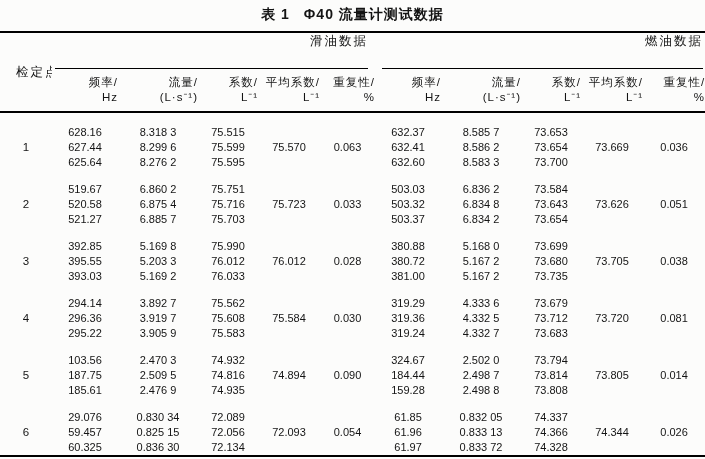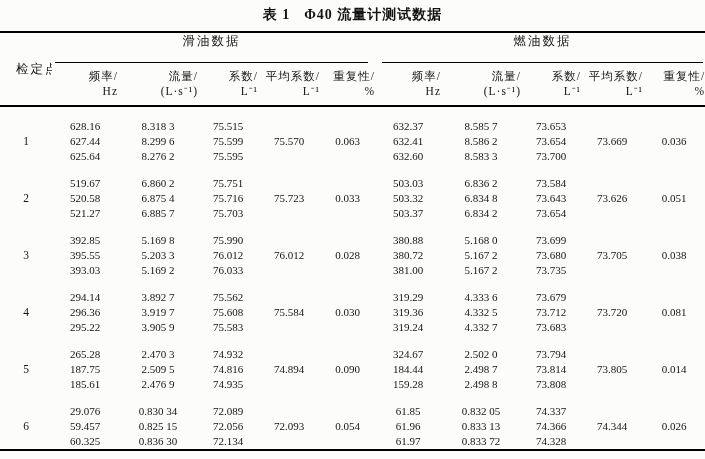--- a/index.html
+++ b/index.html
@@ -1,19 +1,19 @@
 <!DOCTYPE html>
 <html><head>
 <meta charset="utf-8">
 <style>
   html,body{margin:0;padding:0;background:#ffffff;}
   .page{
     width:705px;height:459px;
     background:#fcfcfb;
-    font-family:Liberation Serif, serif;
+    font-family:Liberation Sans, sans-serif;
     color:#141414;
     position:relative;
     overflow:hidden;
     box-sizing:border-box;
   }
   .title-row{
     text-align:center;
     padding-top:6px;
     height:25px;
     font-size:14px;
@@ -35,24 +35,24 @@
     vertical-align:middle;
     overflow:hidden;
     white-space:nowrap;
   }
   thead{border-bottom:2px solid #000;}
   .group-row th{height:26px;font-size:12.5px;letter-spacing:2px;}
   .group-cell .spanner{
     height:100%;
     display:flex;
     align-items:center;
-    justify-content:center;
+    justify-content:flex-end;
     border-bottom:1.5px solid #000;
     box-sizing:border-box;
-    padding-bottom:12px;
+    padding-bottom:18px;
   }
   .group-cell.left .spanner{margin:0 7px 0 3px;}
   .group-cell.right .spanner{margin:0 2px 0 7px;}
   .colhead-row th{height:42px;font-size:11.5px;text-align:right;}
   .colhead-row .l1,.colhead-row .l2{line-height:15px;display:block;letter-spacing:1px;}
   .rowhead{font-size:12px;letter-spacing:2px;padding-left:16px;}
   tbody td{font-size:11px;height:15px;line-height:15px;}
   tbody td.point{font-size:11.5px;}
   tr.block-start td{padding-top:12px;}
   tbody{border-bottom:none;}
@@ -249,21 +249,21 @@
         <tr>
           <td>295.22</td>
           <td>3.905 9</td>
           <td>75.583</td>
           <td>319.24</td>
           <td>4.332 7</td>
           <td>73.683</td>
         </tr>
         <tr class="block-start">
           <td class="point" rowspan="3">5</td>
-          <td>265.28</td>
+          <td>103.56</td>
           <td>2.470 3</td>
           <td>74.932</td>
           <td rowspan="3">74.894</td>
           <td rowspan="3">0.090</td>
           <td>324.67</td>
           <td>2.502 0</td>
           <td>73.794</td>
           <td rowspan="3">73.805</td>
           <td rowspan="3">0.014</td>
         </tr>

